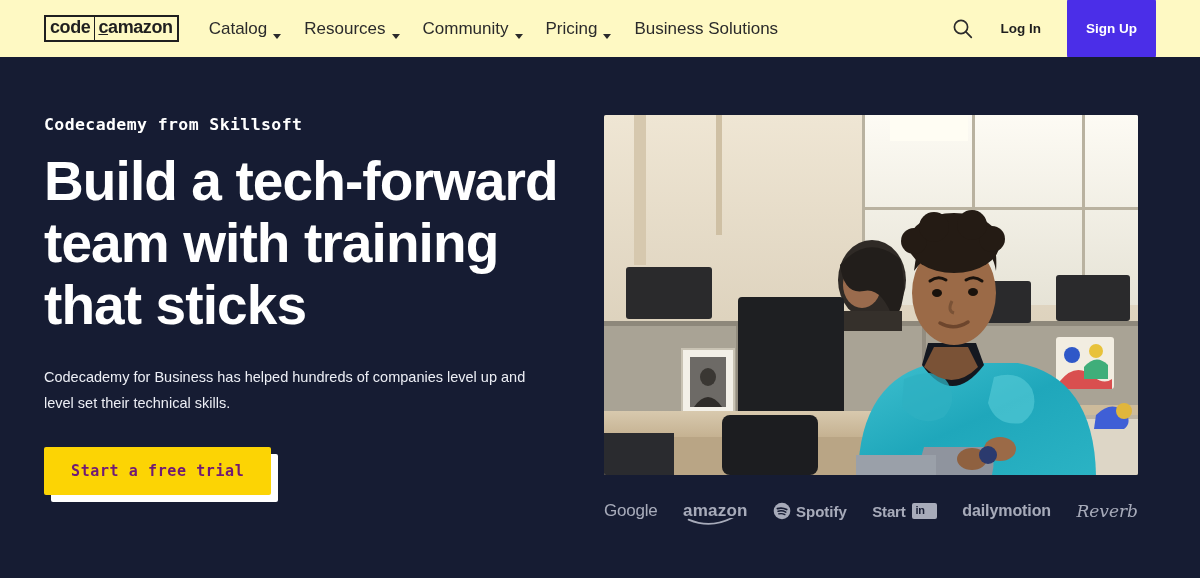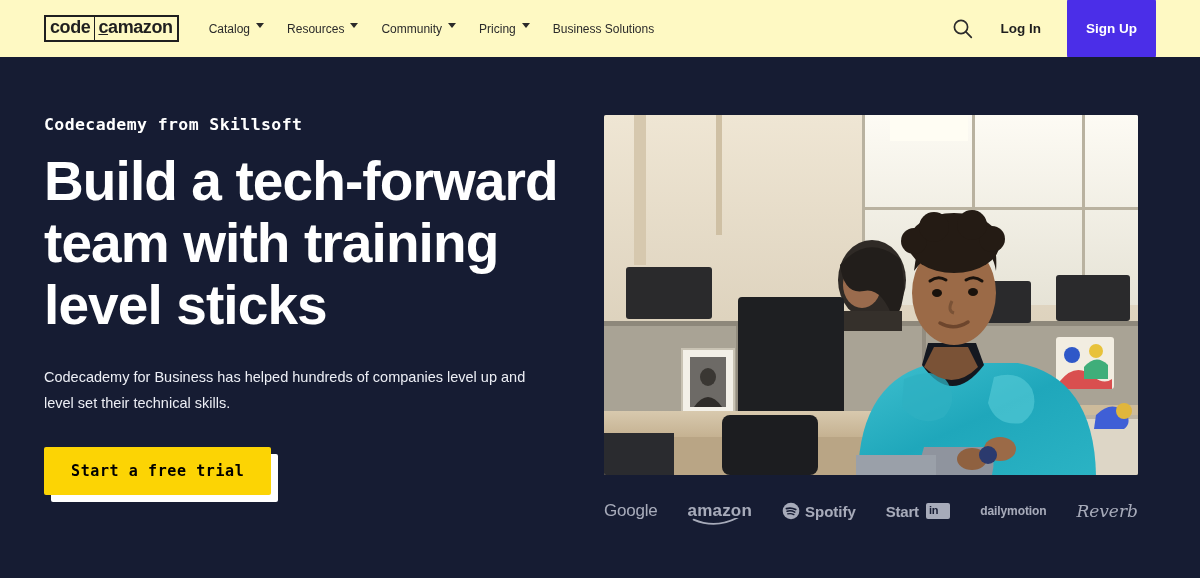--- a/index.html
+++ b/index.html
@@ -43,23 +43,23 @@
     font-weight:700;
     letter-spacing:-0.4px;
     color:#1f1f1f;
     line-height:1.08;
   }
   .logo-rest .u { text-decoration:underline; text-underline-offset:1px; }
 
   .nav { display:flex; align-items:center; gap:23px; }
   .nav-item {
     display:flex;
-    align-items:flex-start;
+    align-items:flex-end;
     gap:6px;
-    font-size:12px;
+    font-size:17px;
     color:#2b2b2b;
     cursor:pointer;
     white-space:nowrap;
   }
   .caret {
     width:0;height:0;
     border-left:4.5px solid transparent;
     border-right:4.5px solid transparent;
     border-top:5.5px solid #2b2b2b;
     display:inline-block;
@@ -135,21 +135,21 @@
   .cta-shadow {
     position:absolute;
     left:7px; top:7px;
     width:100%; height:100%;
     background:#ffffff;
     border-radius:2px;
   }
   .cta-btn {
     position:relative;
     background:#fcd404;
-    color:#000000;
+    color:#701a75;
     font-family:"DejaVu Sans Mono","Liberation Mono",monospace;
     font-size:15px;
     font-weight:700;
     letter-spacing:0.6px;
     border:none;
     border-radius:2px;
     padding:15px 27px;
     cursor:pointer;
   }
 
@@ -192,21 +192,21 @@
   .b-spotify { font-size:15px; font-weight:600;align-items:center; }
   .b-linked { font-size:15px; font-weight:700; letter-spacing:-0.2px; }
   .in-box {
     background:#dfe2ee; color:#161c33;
     font-size:11px; font-weight:700;
     border-radius:2px;
     padding:1px 12px 2px 3px;
     line-height:1.15;
     margin-left:2px;
   }
-  .b-daily { font-size:12px; font-weight:600; letter-spacing:-0.1px; }
+  .b-daily { font-size:16px; font-weight:600; letter-spacing:-0.1px; }
   .b-reverb { font-family:"DejaVu Serif","Liberation Serif",serif; font-style:italic; font-size:17px; }
 </style>
 </head>
 <body>
 
 <div class="header">
 
   <div class="logo">
     <span class="logo-box">code</span>
     <span class="logo-rest"><span class="u">c</span><span>amazon</span></span>
@@ -246,21 +246,21 @@
   </div>
 </div>
 
 <div class="hero">
 
   <div class="hero-left">
     <div class="eyebrow">Codecademy from Skillsoft</div>
     <h1 class="headline">
       <span>Build a tech-forward</span><br>
       <span>team with training</span><br>
-      <span>level sticks</span>
+      <span>that sticks</span>
     </h1>
     <p class="subcopy">Codecademy for Business has helped hundreds of companies level up and level set their technical skills.</p>
     <div class="cta-wrap">
       <div class="cta-shadow"></div>
       <button class="cta-btn">Start a free trial</button>
     </div>
   </div>
 
   <div class="hero-right">
     <div class="photo">

